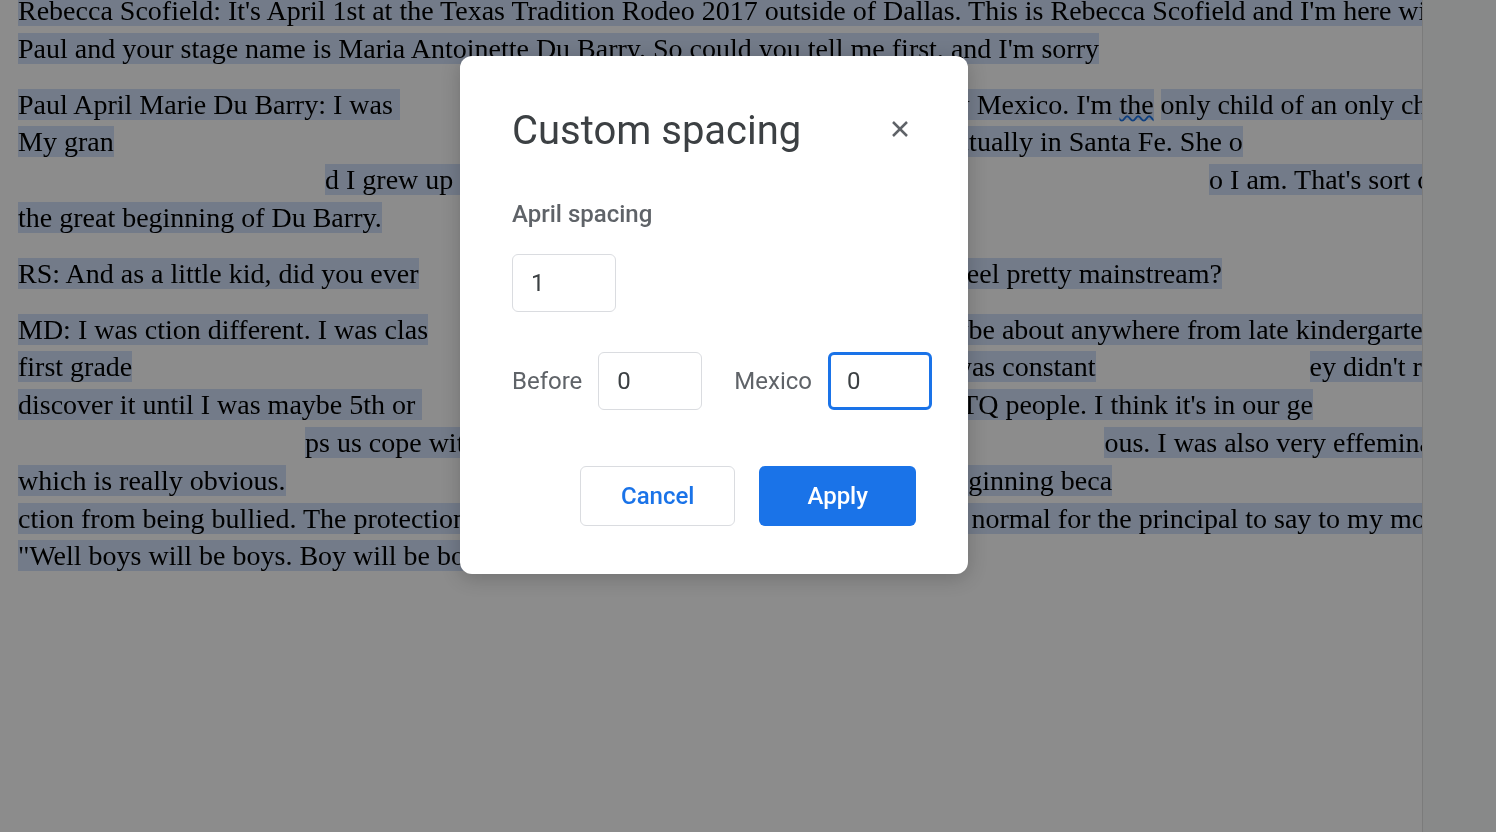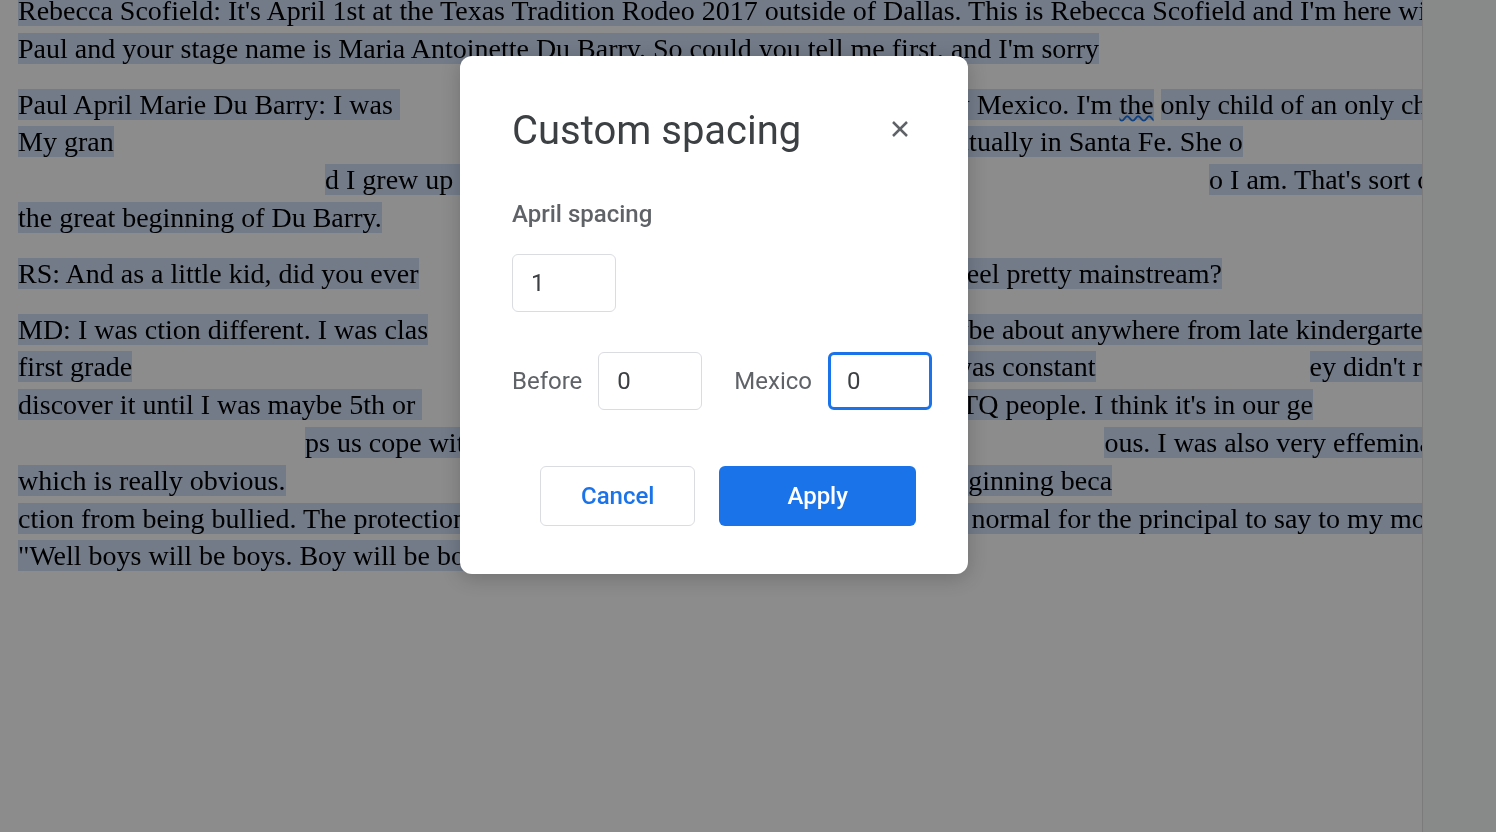--- a/index.html
+++ b/index.html
@@ -123,21 +123,21 @@
     .btn-cancel {
       background: #fff;
       border: 1px solid #dadce0;
       color: #1a73e8;
       padding: 10px 40px;
     }
     .btn-apply {
       background: #1a73e8;
       border: none;
       color: #fff;
-      padding: 16px 68px;
+      padding: 16px 48px;
     }
     .right-margin {
       position: absolute;
       right: 0;
       top: 0;
       bottom: 0;
       width: 74px;
       background: #f8f9fa;
       border-left: 1px solid #e0e0e0;
     }

